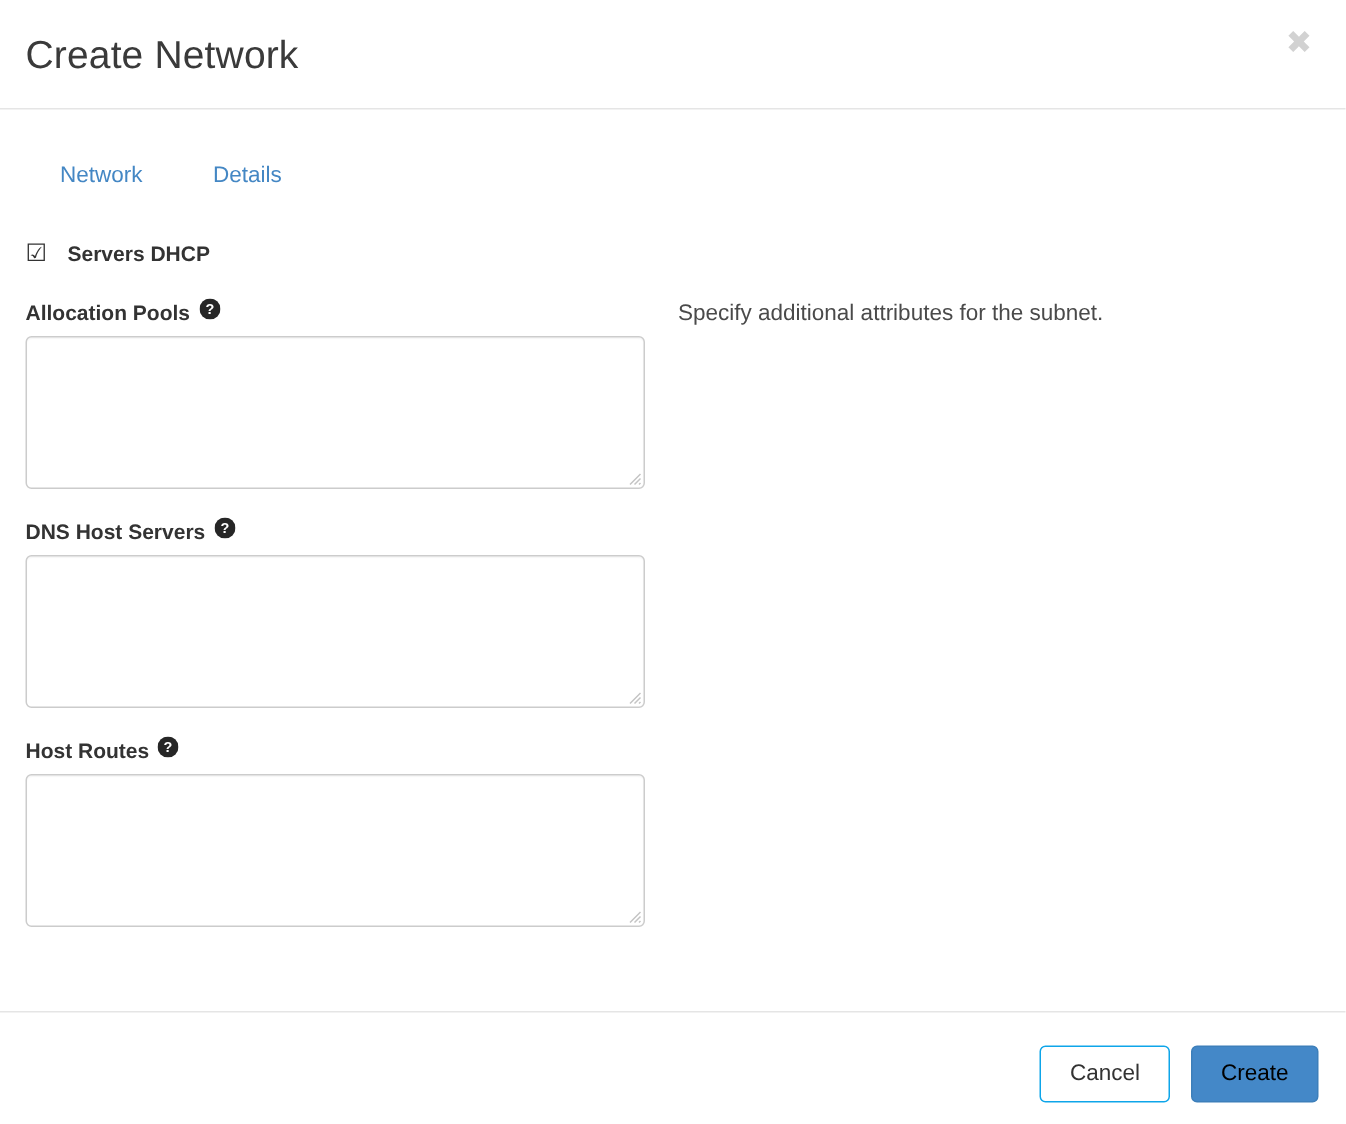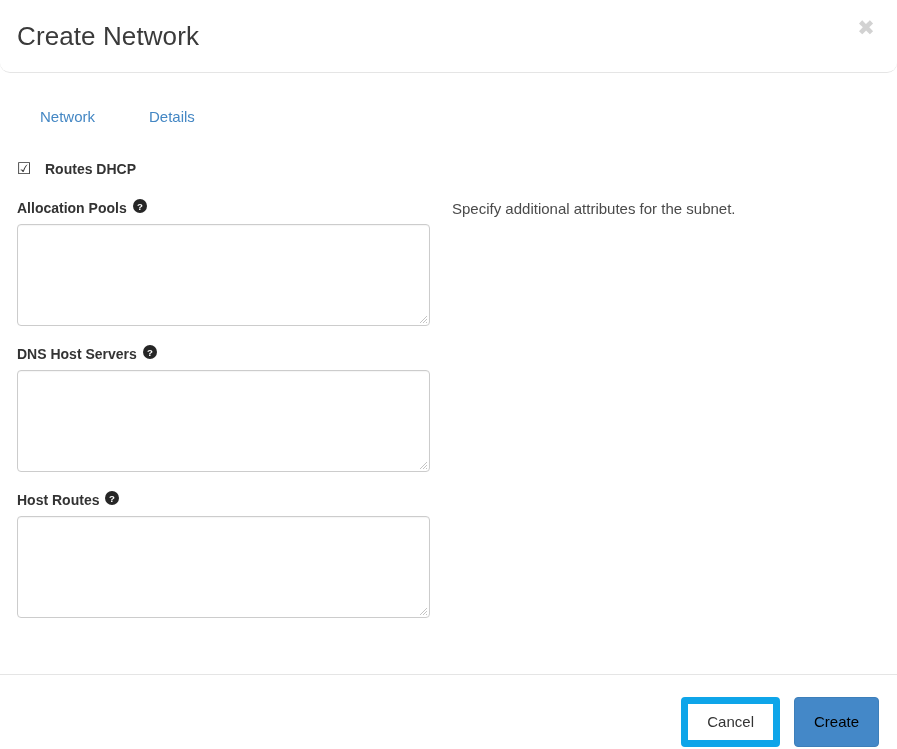--- a/index.html
+++ b/index.html
@@ -23,21 +23,20 @@
     background: #ffffff;
     box-sizing: border-box;
   }
 
   
   .modal-header {
     position: relative;
     height: 73px;
     border-bottom: 1px solid #e5e5e5;
     box-sizing: border-box;
-    border-radius: 10px;
   }
   .modal-title {
     position: absolute;
     left: 17px;
     top: 19px;
     font-size: 26px;
     font-weight: normal;
     color: #3a3a3a;
     letter-spacing: 0.1px;
     line-height: 34px;
@@ -60,21 +59,21 @@
     font-family: "DejaVu Sans", sans-serif;
   }
 
   
   .tabs {
     position: absolute;
     left: 17px;
     top: 96px;
     display: flex;
     align-items: flex-start;
-    gap: 8px;
+    gap: 1px;
   }
   .tab {
     display: inline-block;
     padding: 10px 22px;
     font-size: 15px;
     color: #4487c4;
     background: transparent;
     border: 1px solid transparent;
     border-radius: 4px;
     cursor: pointer;
@@ -199,21 +198,21 @@
     font-family: "Liberation Sans", sans-serif;
     font-size: 15px;
     line-height: 20px;
     padding: 8px 19px;
     border-radius: 4px;
     cursor: pointer;
     white-space: nowrap;
   }
   .btn-default {
     background: #ffffff;
-    border: 7px solid #0ea5e9;
+    border: 1px solid #0ea5e9;
     color: #333333;
   }
   .btn-primary {
     background: #4488c8;
     border: 1px solid #3d7fba;
     color: #000000;
   }
   .back-chevron {
     font-family: "DejaVu Sans", sans-serif;
     margin-right: 5px;
@@ -233,21 +232,21 @@
     <div class="tab">Network</div>
     <div class="tab">Details</div>
   </div>
 
   <div class="modal-body">
 
     <div class="left-col">
 
       <div class="checkbox-row">
         <span class="checkbox-glyph">☑</span>
-        <span class="checkbox-label">Routes DHCP</span>
+        <span class="checkbox-label">Servers DHCP</span>
       </div>
 
       <div class="field">
         <div class="field-label">
           <span>Allocation Pools</span>
           <span class="help-icon">
             <svg width="14" height="14" viewBox="0 0 16 16" aria-hidden="true">
               <circle cx="8" cy="8" r="8" fill="#262626"></circle>
               <text x="8" y="12" font-size="11" font-weight="bold" text-anchor="middle" fill="#ffffff" font-family="Liberation Sans, sans-serif">?</text>
             </svg>

